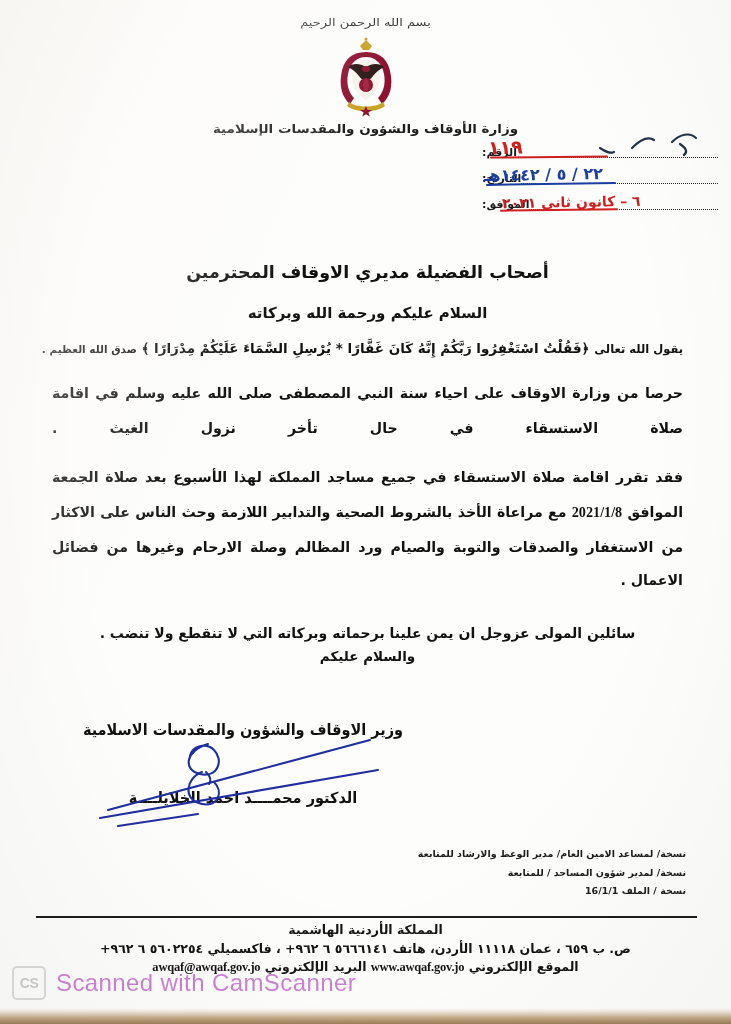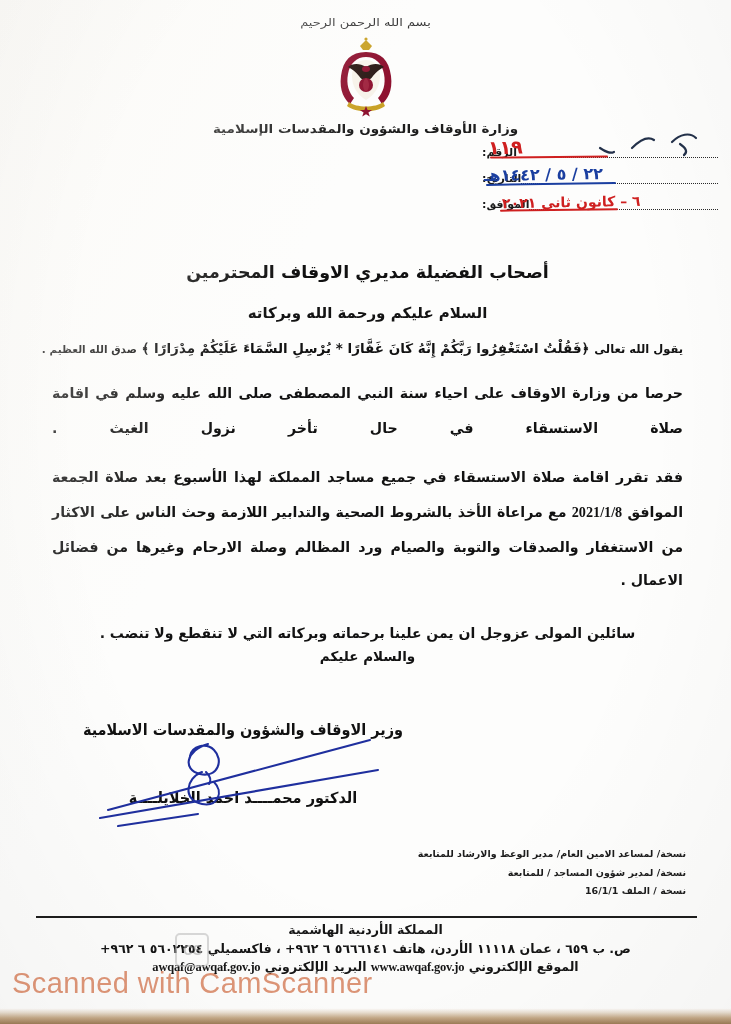--- a/index.html
+++ b/index.html
@@ -293,44 +293,44 @@
     font-family: "Liberation Serif", serif;
     font-weight: 700;
   }
 
   
   .watermark {
     position: absolute;
     left: 12px;
     bottom: 24px;
     display: flex;
-    flex-direction: column;
     align-items: center;
+    gap: 10px;
     direction: ltr;
     z-index: 6;
     opacity: 0.55;
   }
   .cs-logo {
     width: 30px;
     height: 30px;
     border: 2.5px solid #b9b9b9;
     border-radius: 5px;
     color: #9e9e9e;
     font-family: "Liberation Sans", sans-serif;
     font-size: 14px;
     font-weight: 700;
     display: flex;
     align-items: center;
     justify-content: center;
     letter-spacing: -0.5px;
   }
   .cs-text {
     font-family: "Liberation Sans", sans-serif;
-    font-size: 29px;
-    color: #c2410c;
+    font-size: 24px;
+    color: #a21caf;
     letter-spacing: 0.4px;
     white-space: nowrap;
   }
 </style>
 </head>
 <body>
 
 <div id="page">
 
   <div class="letterhead">

